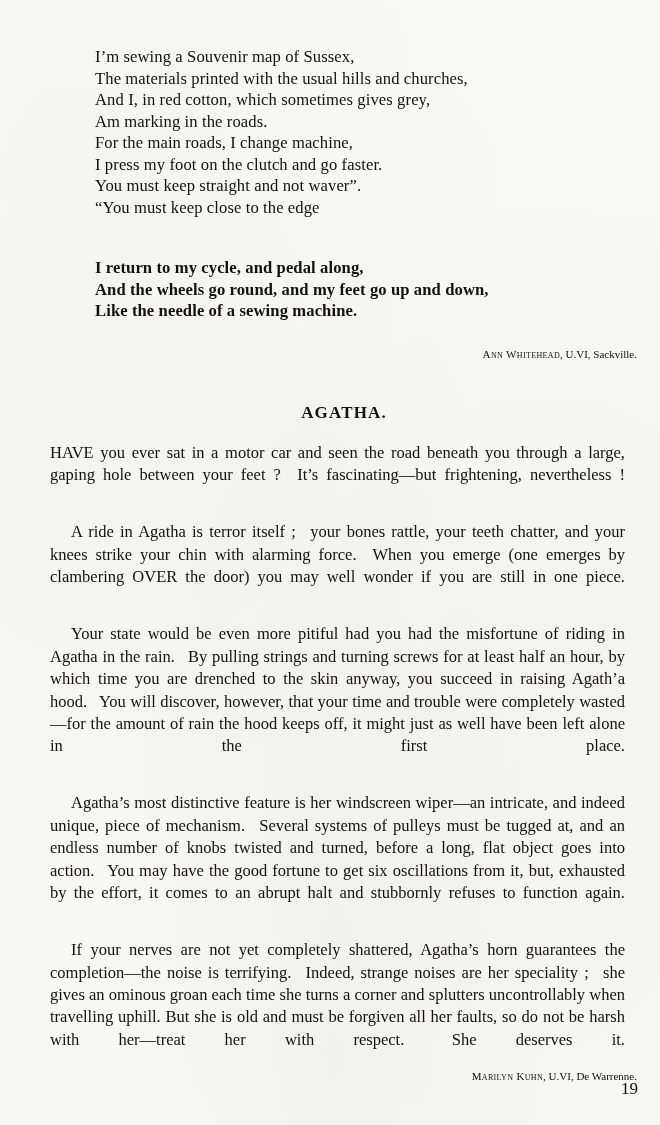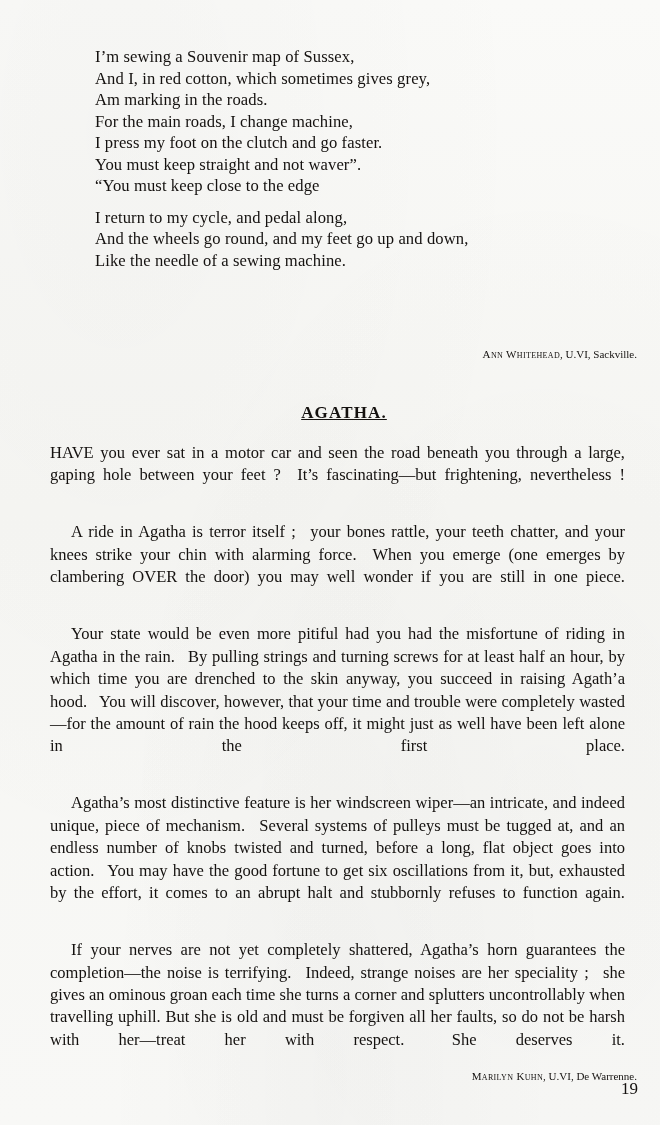--- a/index.html
+++ b/index.html
@@ -38,21 +38,21 @@
   
   .poem {
     position: absolute;
     left: 95px;
     top: 46px;
     font-size: 16.6px;
     line-height: 21.5px;
     letter-spacing: 0.1px;
   }
   .poem .stanza { margin: 0; }
-  .poem .stanza + .stanza { margin-top: 10px; }
+  .poem .stanza + .stanza { margin-top: 39px; font-weight: bold; }
   .poem .line { white-space: pre; }
 
   
   .byline {
     position: absolute;
     right: 23px;
     font-size: 11px;
     line-height: 20px;
     white-space: pre;
   }
@@ -67,21 +67,20 @@
   .heading {
     position: absolute;
     left: 0;
     right: 0;
     top: 389px;
     text-align: center;
     font-size: 17px;
     font-weight: bold;
     letter-spacing: 1.15px;
     padding-left: 28px;
-    text-decoration: underline;
   }
 
   
   .body-text {
     position: absolute;
     left: 38px;
     top: 430px;
     width: 599px;
     font-size: 16.5px;
     line-height: 22.45px;
@@ -117,20 +116,21 @@
 </head>
 <body>
 
 <div class="paper-grain"></div>
 
 <div class="page">
 
   <div class="poem">
       <div class="stanza">
         <div class="line">I’m sewing a Souvenir map of Sussex,</div>
+        <div class="line">The materials printed with the usual hills and churches,</div>
         <div class="line">And I, in red cotton, which sometimes gives grey,</div>
         <div class="line">Am marking in the roads.</div>
         <div class="line">For the main roads, I change machine,</div>
         <div class="line">I press my foot on the clutch and go faster.</div>
         <div class="line">You must keep straight and not waver”.</div>
         <div class="line">“You must keep close to the edge</div>
       </div>
       <div class="stanza">
         <div class="line">I return to my cycle, and pedal along,</div>
         <div class="line">And the wheels go round, and my feet go up and down,</div>

